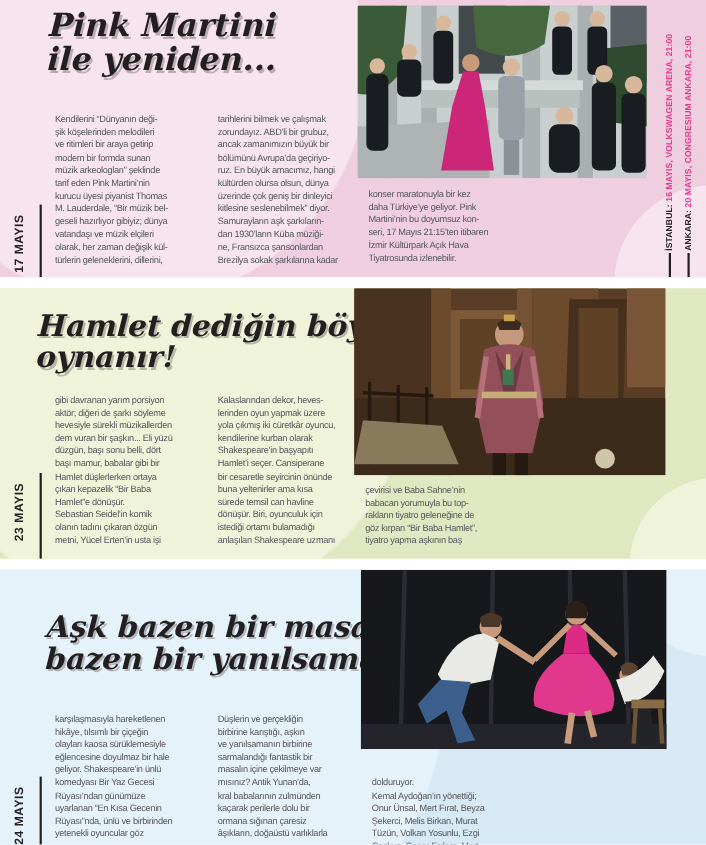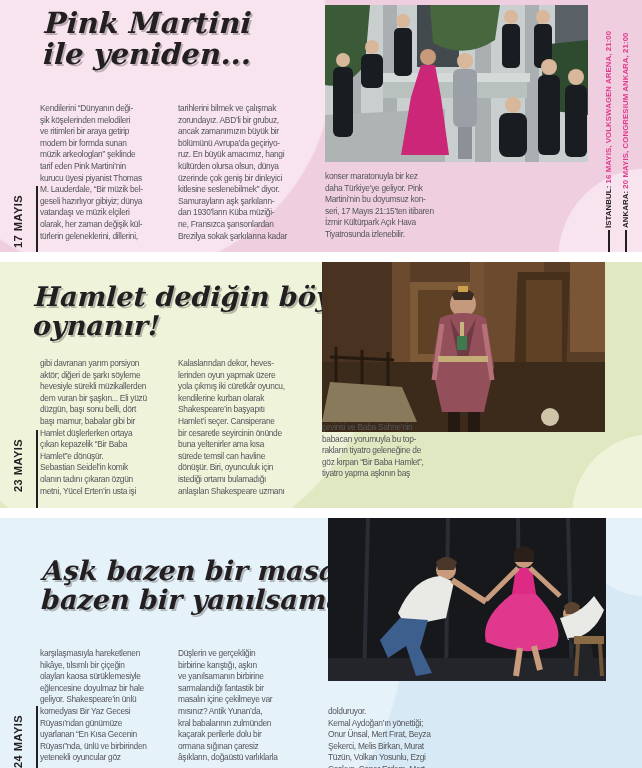--- a/index.html
+++ b/index.html
@@ -16,25 +16,25 @@
     background-image:radial-gradient(circle 250px at 155px 115px,#e6f2fa 99%,rgba(230,242,250,0) 100%),
                      radial-gradient(circle 75px at 648px 4px,#e6f2fa 99%,rgba(230,242,250,0) 100%);}
   .title{position:absolute;font-family:"DejaVu Serif",serif;font-style:italic;font-weight:bold;
          color:#231f20;line-height:1.08;text-shadow:2px 2px 0 rgba(35,31,32,0.28);
          transform:skewX(-3deg);white-space:pre-line;}
   #title-0{left:44px;top:8px;font-size:29px;}
   #title-1{left:34px;top:20px;font-size:27px;}
   #title-2{left:42px;top:38px;font-size:27px;}
   .cols{position:absolute;display:flex;gap:10px;}
   .col{width:128px;font-size:8.4px;letter-spacing:-0.3px;line-height:11.6px;
-       color:#55565a;white-space:pre;}
+       color:#55565a;white-space:pre;margin-left:10px;}
   #cols-0-left{left:40px;top:103px;}
   #cols-0-right{left:325px;top:171px;}
   #cols-1-left{left:40px;top:96px;}
-  #cols-1-right{left:322px;top:160px;flex-direction:column;}
+  #cols-1-right{left:322px;top:178px;flex-direction:column;}
   #cols-2-left{left:40px;top:130px;}
   #cols-2-right{left:328px;top:188px;}
   .date-tab{position:absolute;left:12px;writing-mode:vertical-rl;transform:rotate(180deg);
             font-size:11px;font-weight:bold;color:#231f20;letter-spacing:0.5px;white-space:nowrap;}
   .date-rule{position:absolute;left:36px;width:2px;background:#231f20;}
   #date-0{top:186px;height:62px;} #rule-0{top:186px;height:66px;}
   #date-1{top:168px;height:62px;} #rule-1{top:168px;height:78px;}
   #date-2{top:188px;height:62px;} #rule-2{top:188px;height:62px;}
   .venue{position:absolute;writing-mode:vertical-rl;transform:rotate(180deg);
          font-size:7.8px;font-weight:bold;color:#231f20;letter-spacing:0.1px;white-space:nowrap;

